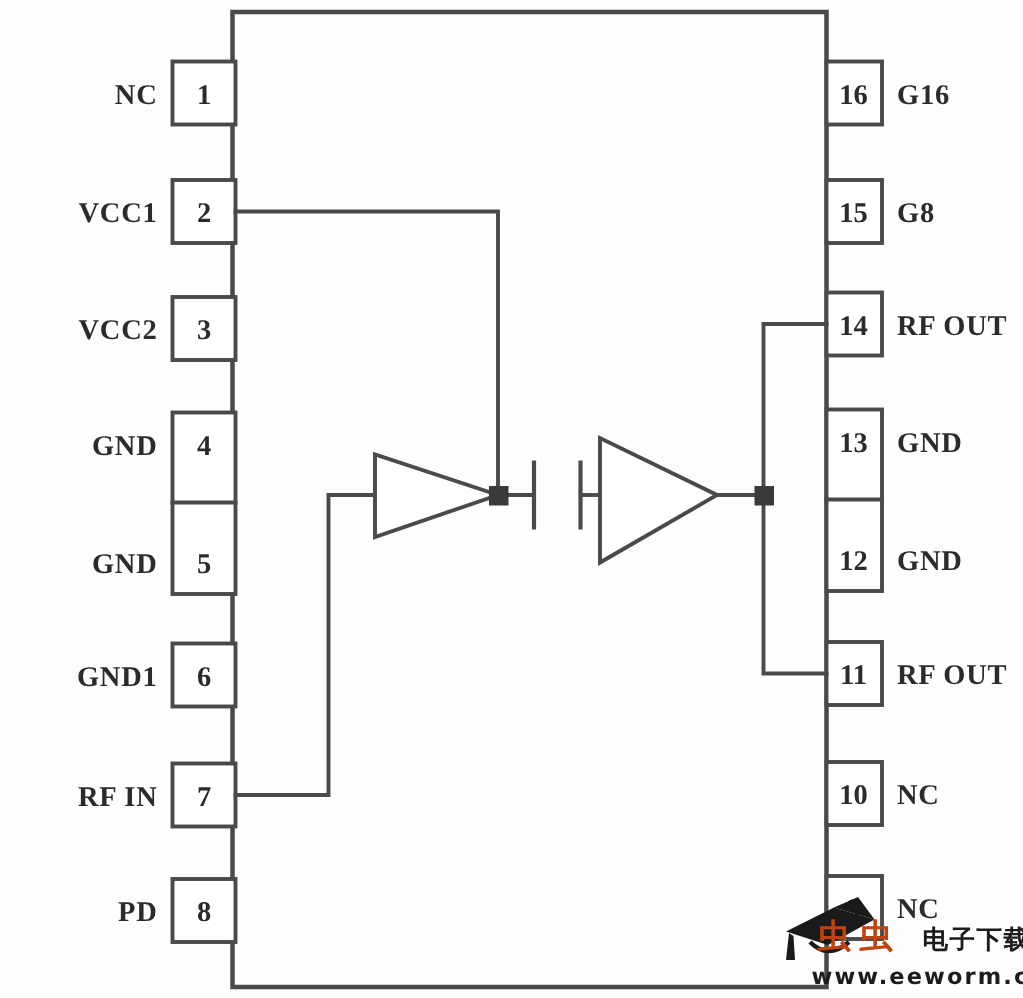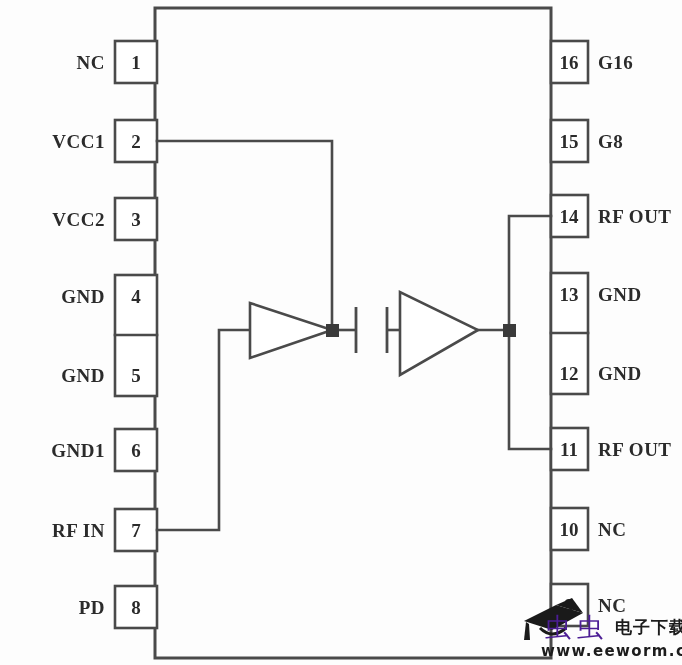--- a/index.html
+++ b/index.html
@@ -75,23 +75,23 @@
     top: 592px;
     width: 163px;
     height: 73px;
     pointer-events: none;
   }
   .wm-bugs {
     position: absolute;
     left: 26px;
     top: 22px;
     font-family: "DejaVu Sans", sans-serif;
-    font-size: 26px;
-    font-weight: 400;
-    color: #4c1d95;
+    font-size: 22px;
+    font-weight: 700;
+    color: #c2410c;
     letter-spacing: 6px;
     line-height: 1;
     white-space: nowrap;
   }
   .wm-cn {
     position: absolute;
     left: 96px;
     top: 27px;
     font-family: "DejaVu Sans", sans-serif;
     font-size: 17px;

